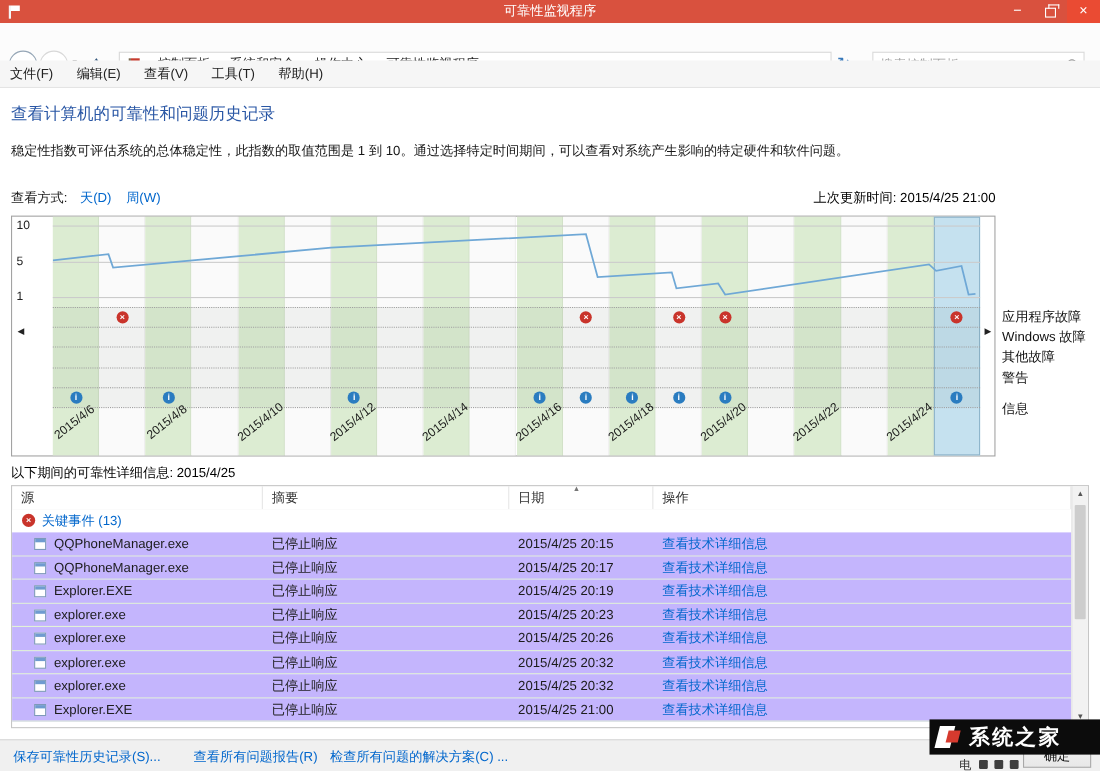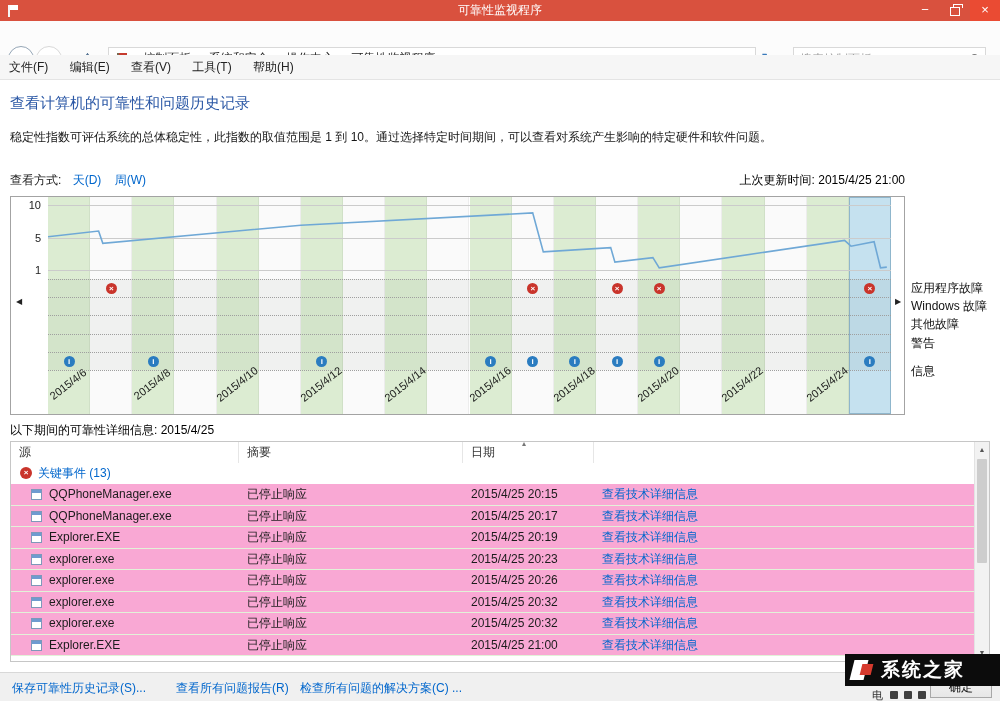--- a/index.html
+++ b/index.html
@@ -53,21 +53,21 @@
   #heading{position:absolute;left:10px;top:94px;font-size:15px;color:#2a57a5;}
   #desc{position:absolute;left:10px;top:129px;width:965px;font-size:12px;color:#161616;}
   #viewrow{position:absolute;left:10px;top:172px;font-size:12px;}
   #viewrow .vlabel{margin-right:8px;}
   .bluelink{color:#0066cc;text-decoration:none;cursor:pointer;}
   #viewrow a{margin-right:10px;}
   #lastupdate{position:absolute;left:575px;top:172px;width:330px;text-align:right;font-size:12px;color:#000;}
 
   
   #chart{position:absolute;left:10px;top:196px;width:895px;height:219px;border:1px solid #a3a3a3;box-sizing:border-box;background:#fff;}
-  .ytick{position:absolute;left:4px;width:26px;text-align:right;font-size:11px;color:#222;z-index:6;}
+  .ytick{position:absolute;left:4px;width:26px;text-align:left;font-size:11px;color:#222;z-index:6;}
   #scroll-left{position:absolute;left:5px;top:100px;font-size:8px;color:#222;z-index:6;}
   #scroll-right{position:absolute;left:884px;top:100px;font-size:8px;color:#222;z-index:6;}
   #plot{position:absolute;left:37px;top:0;width:843px;height:217px;}
   .col{position:absolute;top:0;height:217px;box-sizing:border-box;border-right:1px solid rgba(0,0,0,0.05);z-index:0;}
   .col.g{background:#dcecd2;}
   .col.w{background:#fafafa;}
   .col.sel{background:#c5e1ef;border:1px solid #8fb6cc;}
   .rows-shade{position:absolute;left:0;top:82px;width:843px;height:91px;background:rgba(60,80,60,0.05);z-index:1;}
   .gline{position:absolute;left:0;width:843px;border-top:1px solid #cbcbcb;z-index:2;}
   .rline{position:absolute;left:0;width:843px;border-top:1px dotted #9f9f9f;z-index:2;}
@@ -86,21 +86,21 @@
   #dtable{position:absolute;left:10px;top:441px;width:980px;height:221px;border:1px solid #c6c6c6;background:#fff;box-sizing:border-box;}
   #thead{position:absolute;left:0;top:0;width:963px;height:21px;border-bottom:1px solid #ececec;}
   .th{position:absolute;top:0;height:21px;line-height:21px;padding-left:8px;font-size:12px;color:#333;
       border-right:1px solid #e6e6e6;box-sizing:border-box;white-space:nowrap;overflow:hidden;}
   #sortmark{position:absolute;left:511px;top:-3px;font-size:8px;color:#777;}
   #tgroup{position:absolute;left:0;top:21px;width:963px;height:21px;background:#fff;}
   .gicon{position:absolute;left:9px;top:4px;width:12px;height:12px;border-radius:50%;background:#c9342b;color:#fff;
          font-size:8px;line-height:12px;text-align:center;font-weight:bold;}
   .glabel{position:absolute;left:27px;top:0;line-height:21px;font-size:12px;color:#0066cc;}
   #tbody{position:absolute;left:0;top:42px;width:963px;}
-  .trow{position:relative;height:21.5px;background:#f9a8d4;border-bottom:1px solid #e2f2d8;box-sizing:border-box;}
+  .trow{position:relative;height:21.5px;background:#c4b5fd;border-bottom:1px solid #e2f2d8;box-sizing:border-box;}
   .trow>*{position:absolute;line-height:21px;font-size:12px;color:#1c1c1c;white-space:nowrap;}
   .app-ico{left:20px;top:5px;width:11px;height:11px;background:#fff;border:1px solid #7e98ba;box-sizing:border-box;}
   .app-ico::before{content:"";position:absolute;left:0;top:0;width:100%;height:3px;background:#6f9bd0;}
   .c-src{left:38px;}
   .c-sum{left:236px;}
   .c-date{left:460px;}
   .c-act{left:591px;color:#0066cc;text-decoration:none;cursor:pointer;}
   #vscroll{position:absolute;right:0;top:0;width:15px;height:219px;background:#f2f2f2;border-left:1px solid #e3e3e3;box-sizing:border-box;}
   .sb-up,.sb-down{position:absolute;left:0;width:100%;height:16px;text-align:center;font-size:7px;color:#555;line-height:16px;}
   .sb-up{top:0;}
@@ -259,20 +259,21 @@
     <span style="top:335px">警告</span>
     <span style="top:363px">信息</span>
   </div>
 
   <div id="dlabel">以下期间的可靠性详细信息: 2015/4/25</div>
   <div id="dtable">
     <div id="thead">
       <span class="th" style="left:0;width:228px">源</span>
       <span class="th" style="left:228px;width:224px">摘要</span>
       <span class="th" style="left:452px;width:131px">日期</span>
+      <span class="th" style="left:583px;width:380px">操作</span>
       <span id="sortmark">▴</span>
     </div>
     <div id="tgroup">
       <span class="gicon"><span>×</span></span>
       <span class="glabel">关键事件 (13)</span>
     </div>
     <div id="tbody">
         <div class="trow">
           <i class="app-ico"></i>
           <span class="c-src">QQPhoneManager.exe</span>

